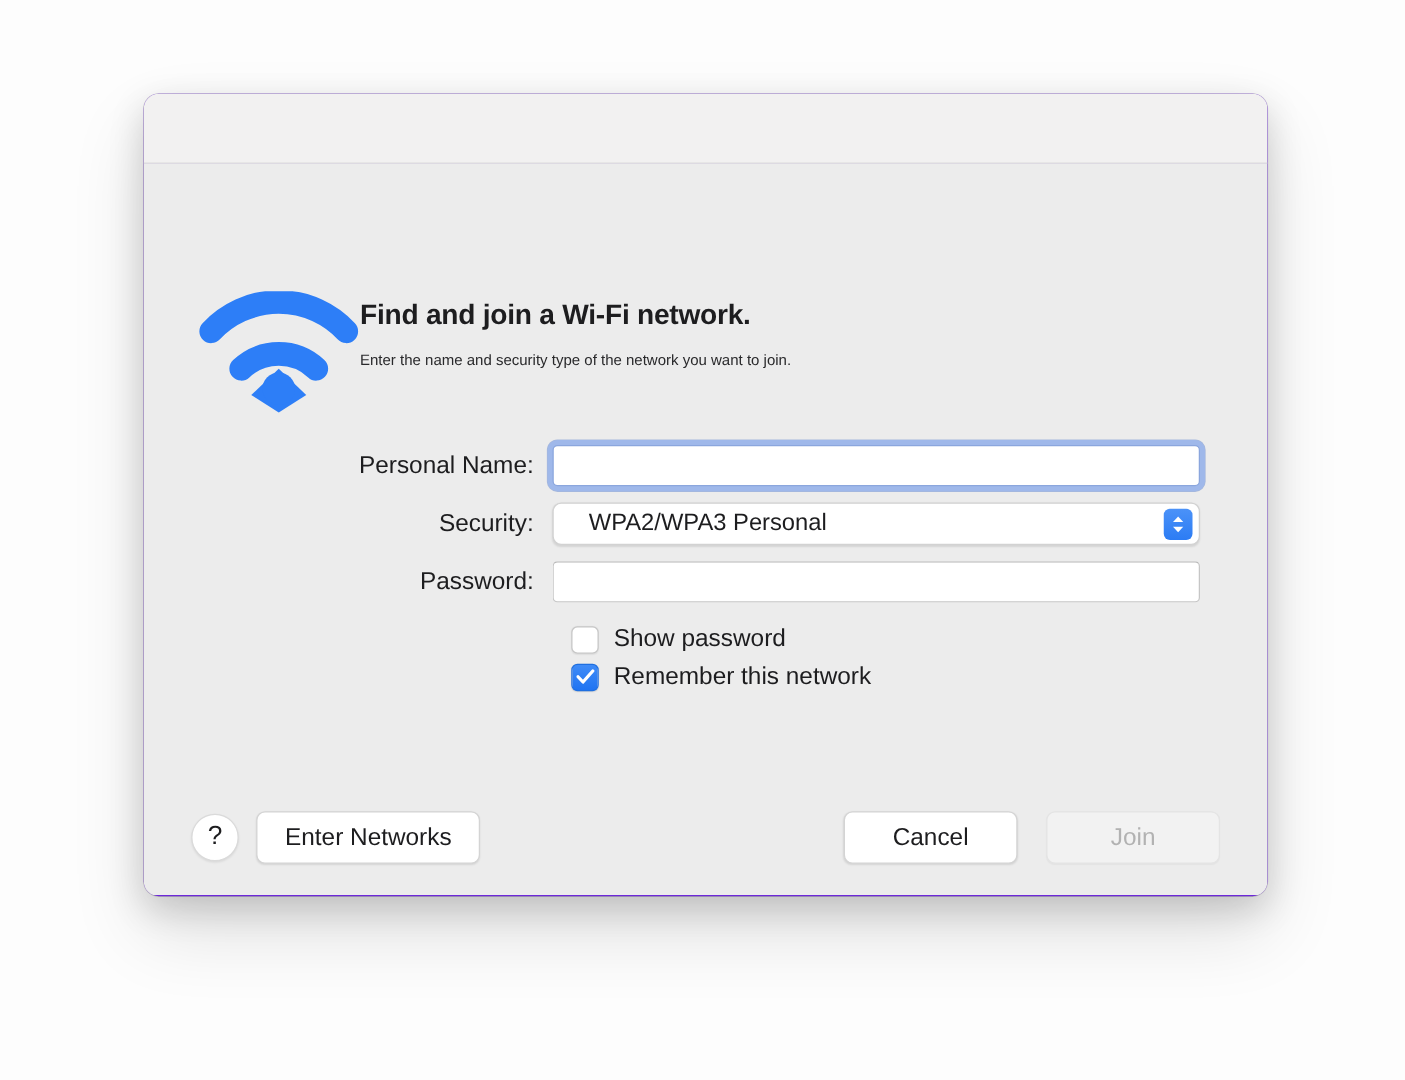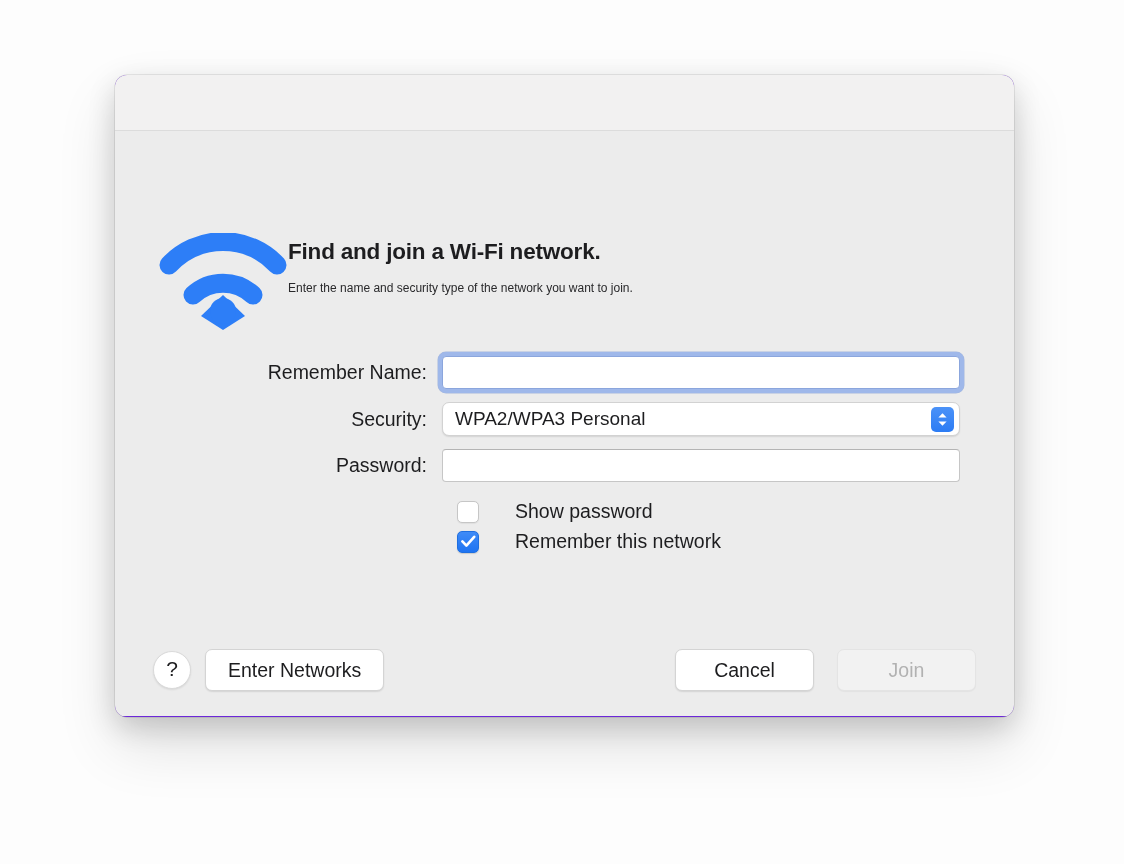--- a/index.html
+++ b/index.html
@@ -150,21 +150,21 @@
     box-shadow: 0 1px 1.5px rgba(0,0,0,0.10);
     display: flex;
     align-items: center;
     position: relative;
     cursor: default;
   }
 
   .popup-value {
     font-size: 19px;
     color: #1d1d1f;
-    padding-left: 12px;
+    padding-left: 28px;
     flex: 1 1 auto;
     white-space: nowrap;
     overflow: hidden;
   }
 
   .popup-stepper {
     width: 23px;
     height: 25px;
     background: linear-gradient(#4b92f8, #2c7cf4);
     border-radius: 5px;
@@ -175,21 +175,20 @@
     flex: 0 0 23px;
   }
 
   
   .check-row {
     display: flex;
     align-items: center;
     margin-left: 327px;
     padding-left: 15px;
     margin-bottom: 7px;
-    gap: 24px;
   }
 
   .checkbox {
     width: 22px;
     height: 22px;
     border-radius: 5px;
     flex: 0 0 22px;
     display: flex;
     align-items: center;
     justify-content: center;
@@ -298,21 +297,21 @@
       </div>
       <div class="header-text">
         <div class="header-title">Find and join a Wi-Fi network.</div>
         <div class="header-desc">Enter the name and security type of the network you want to join.</div>
       </div>
     </div>
 
     <div class="form">
 
       <div class="form-row">
-        <div class="row-label">Remember Name:</div>
+        <div class="row-label">Personal Name:</div>
         <div class="field-wrap">
           <div class="field-focused">
             <input class="text-field" type="text" value="" style="">
           </div>
         </div>
       </div>
 
       <div class="form-row">
         <div class="row-label">Security:</div>
         <div class="field-wrap">

